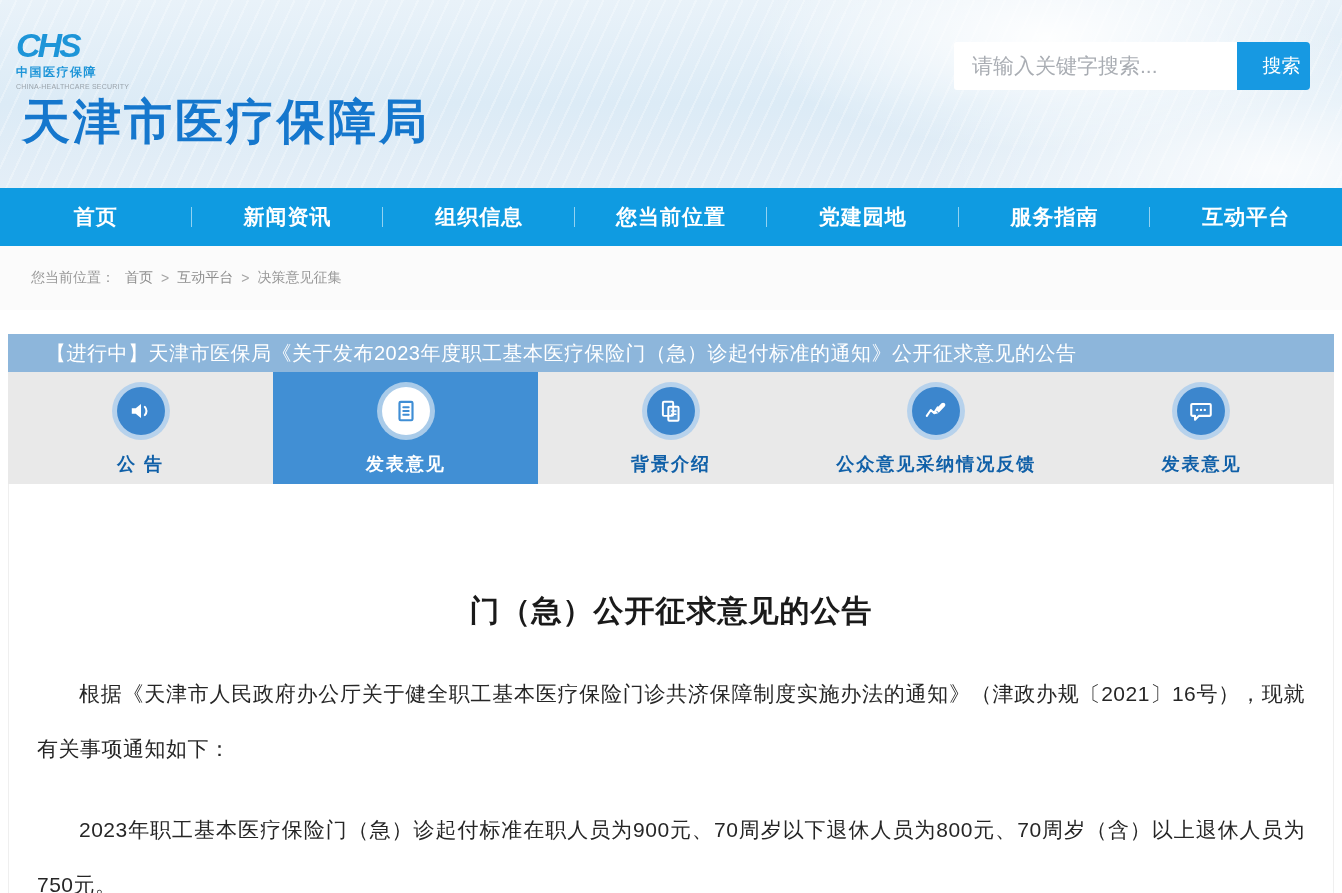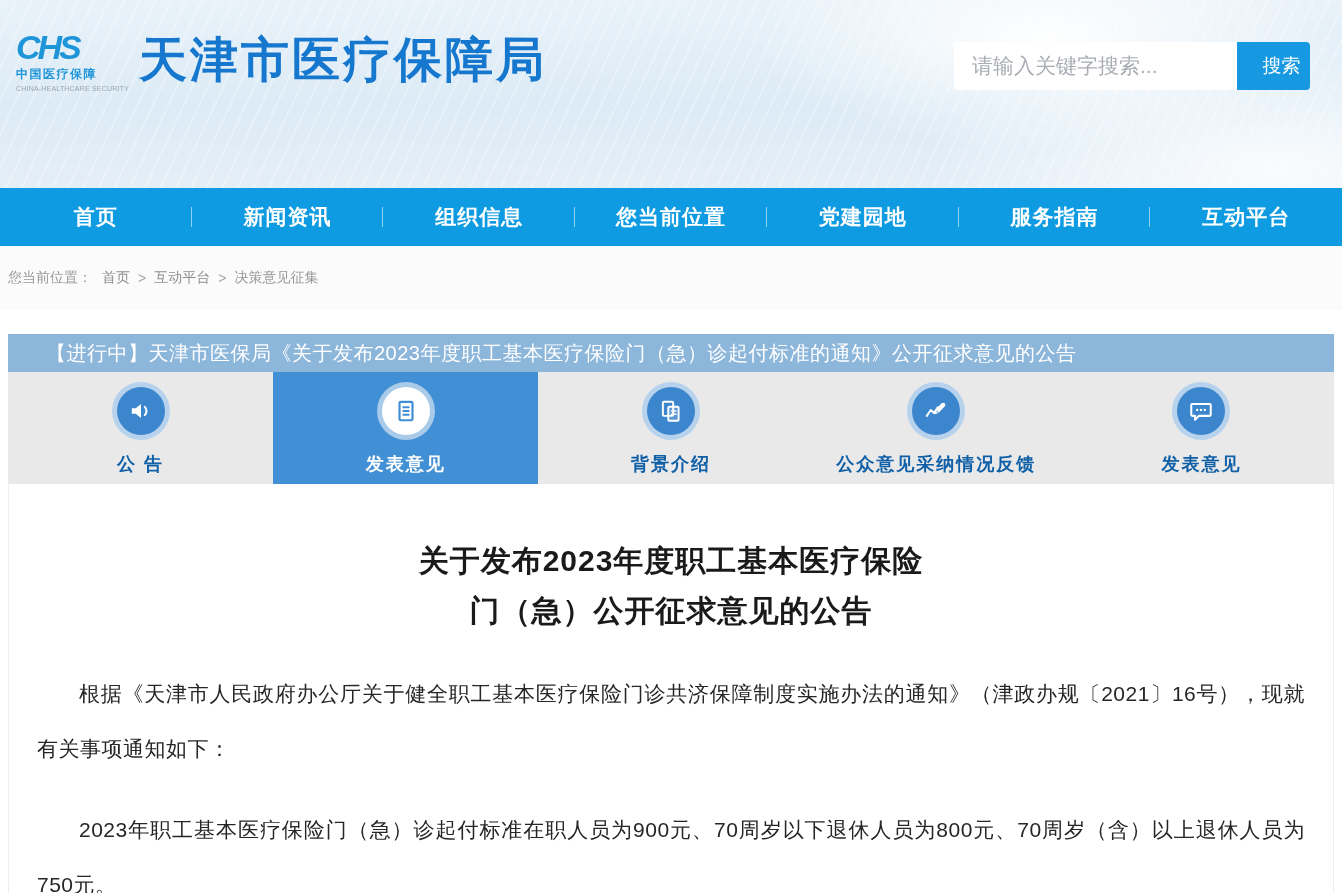--- a/index.html
+++ b/index.html
@@ -8,27 +8,27 @@
 
   
   .site-header{
     position:relative; width:100%; height:188px;
     background:
       radial-gradient(ellipse 420px 160px at 78% 20%, rgba(255,255,255,.95), rgba(255,255,255,0) 70%),
       radial-gradient(ellipse 500px 200px at 95% 90%, rgba(255,255,255,.8), rgba(255,255,255,0) 70%),
       repeating-linear-gradient(115deg, rgba(255,255,255,.28) 0 2px, rgba(255,255,255,0) 2px 14px),
       linear-gradient(180deg,#e9f2f9 0%,#dcebf6 55%,#e4eef7 100%);
   }
-  .logo-area{ position:absolute; left:16px; top:28px; display:flex; align-items:flex-end; }
+  .logo-area{ position:absolute; left:16px; top:28px; display:flex; align-items:flex-start;flex-direction:column; }
   .logo-mark{ width:100px; text-align:left; }
   .chs-letters{ font-size:34px; font-weight:bold; font-style:italic; letter-spacing:-3px;
     color:#1e95d8; line-height:34px; }
   .chs-cn{ font-size:12px; font-weight:bold; color:#1e95d8; letter-spacing:1.5px; margin-top:2px; }
   .chs-en{ font-size:7px; color:#9aa3ab; letter-spacing:.2px; margin-top:2px; white-space:nowrap; }
-  .site-title{ font-size:48px; font-weight:bold; color:#1577cd; letter-spacing:3px; margin-left:23px; }
+  .site-title{ font-size:48px; font-weight:bold; color:#1577cd; letter-spacing:3px; margin-left:6px; }
 
   .search-bar{ position:absolute; right:32px; top:42px; display:flex; height:48px; }
   .search-input{ width:283px; height:48px; border:none; outline:none; background:#fff;
     padding:0 18px; font-size:21px; color:#333; border-radius:3px 0 0 3px;
     font-family:"Liberation Sans","DejaVu Sans",sans-serif;}
   .search-input::placeholder{ color:#a9adb3; }
   .search-button{ width:73px; height:48px; border:none; background:#1799e2; color:#fff;
     font-size:19px; cursor:pointer; border-radius:0 4px 4px 0;
     font-family:Liberation Mono, monospace;padding-left:16px;}
 
@@ -37,21 +37,21 @@
   .nav-item{ flex:1; position:relative; display:flex; align-items:center; justify-content:center;
     color:#fff; font-size:21px; font-weight:bold; letter-spacing:1px; cursor:pointer; text-decoration:none; }
   .nav-item:not(:last-child)::after{ content:""; position:absolute; right:0; top:19px;
     width:1px; height:20px; background:rgba(255,255,255,.55); }
 
   
   .breadcrumb{ height:64px; display:flex; align-items:center; padding-left:8px;
     background:#fbfbfb; font-size:14px; color:#999; }
   .breadcrumb a{ color:#8f8f8f; text-decoration:none; cursor:pointer; }
   .breadcrumb .sep{ margin:0 8px; color:#a5a5a5; }
-  .breadcrumb .prefix{ margin-right:10px; }
+  .breadcrumb .prefix{ margin-right:10px;margin-left:23px; }
 
   
   .notice-wrap{ margin:24px 8px 0 8px; }
   .notice-banner{ height:38px; line-height:38px; background:#8db6db; color:#fff;
     font-size:20px; padding-left:38px; letter-spacing:.5px; white-space:nowrap; overflow:hidden; }
 
   .tab-bar{ display:flex; background:#e9e9e9; height:112px; }
   .tab{ flex:1; display:flex; flex-direction:column; align-items:center; justify-content:center;
     cursor:pointer; padding-top:2px; }
   .icon-ring{ width:58px; height:58px; border-radius:50%; background:#b7d2ec;
@@ -178,20 +178,20 @@
           </svg>
         </span>
       </span>
       <span class="tab-label">发表意见</span>
     </div>
 
   </div>
 
   <article class="article-body">
     <h2 class="article-title">
-      <span>关于发布2023年度职工基本医疗保险</span><br>
+      <br>
       <span>门（急）公开征求意见的公告</span>
     </h2>
     <p>根据《天津市人民政府办公厅关于健全职工基本医疗保险门诊共济保障制度实施办法的通知》（津政办规〔2021〕16号），现就有关事项通知如下：</p>
     <p>2023年职工基本医疗保险门（急）诊起付标准在职人员为900元、70周岁以下退休人员为800元、70周岁（含）以上退休人员为750元。</p>
   </article>
 
 </div>
 
 </body></html>

